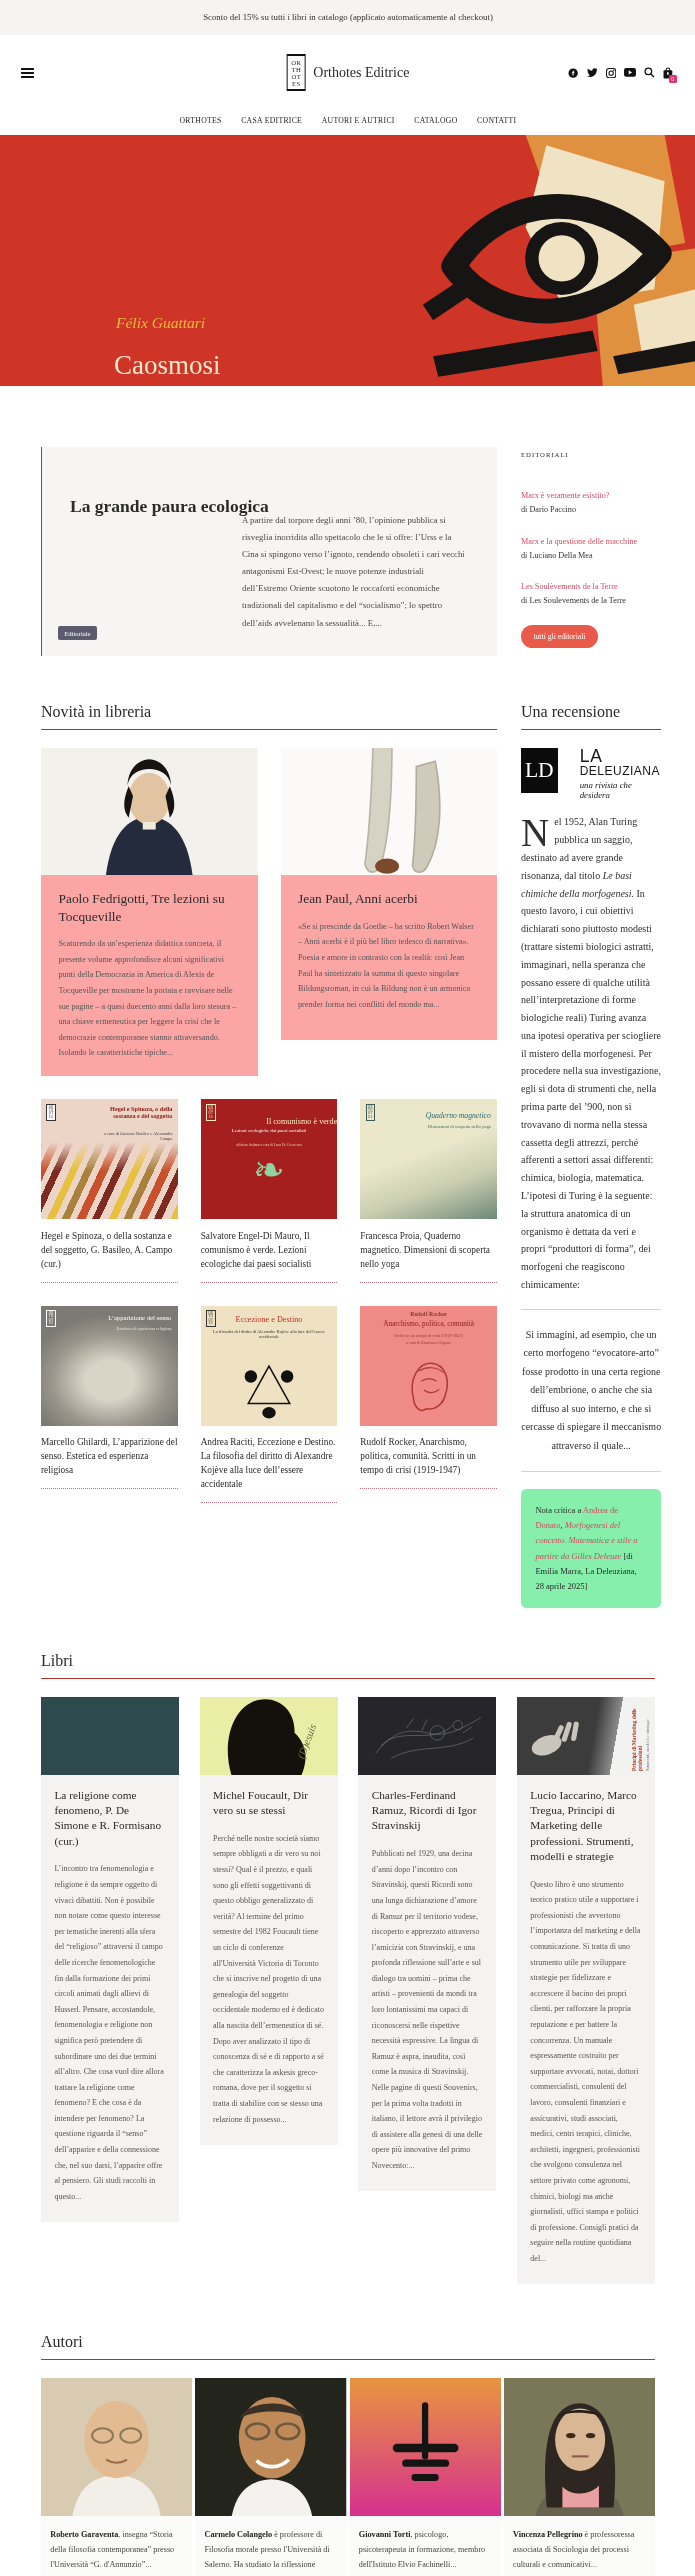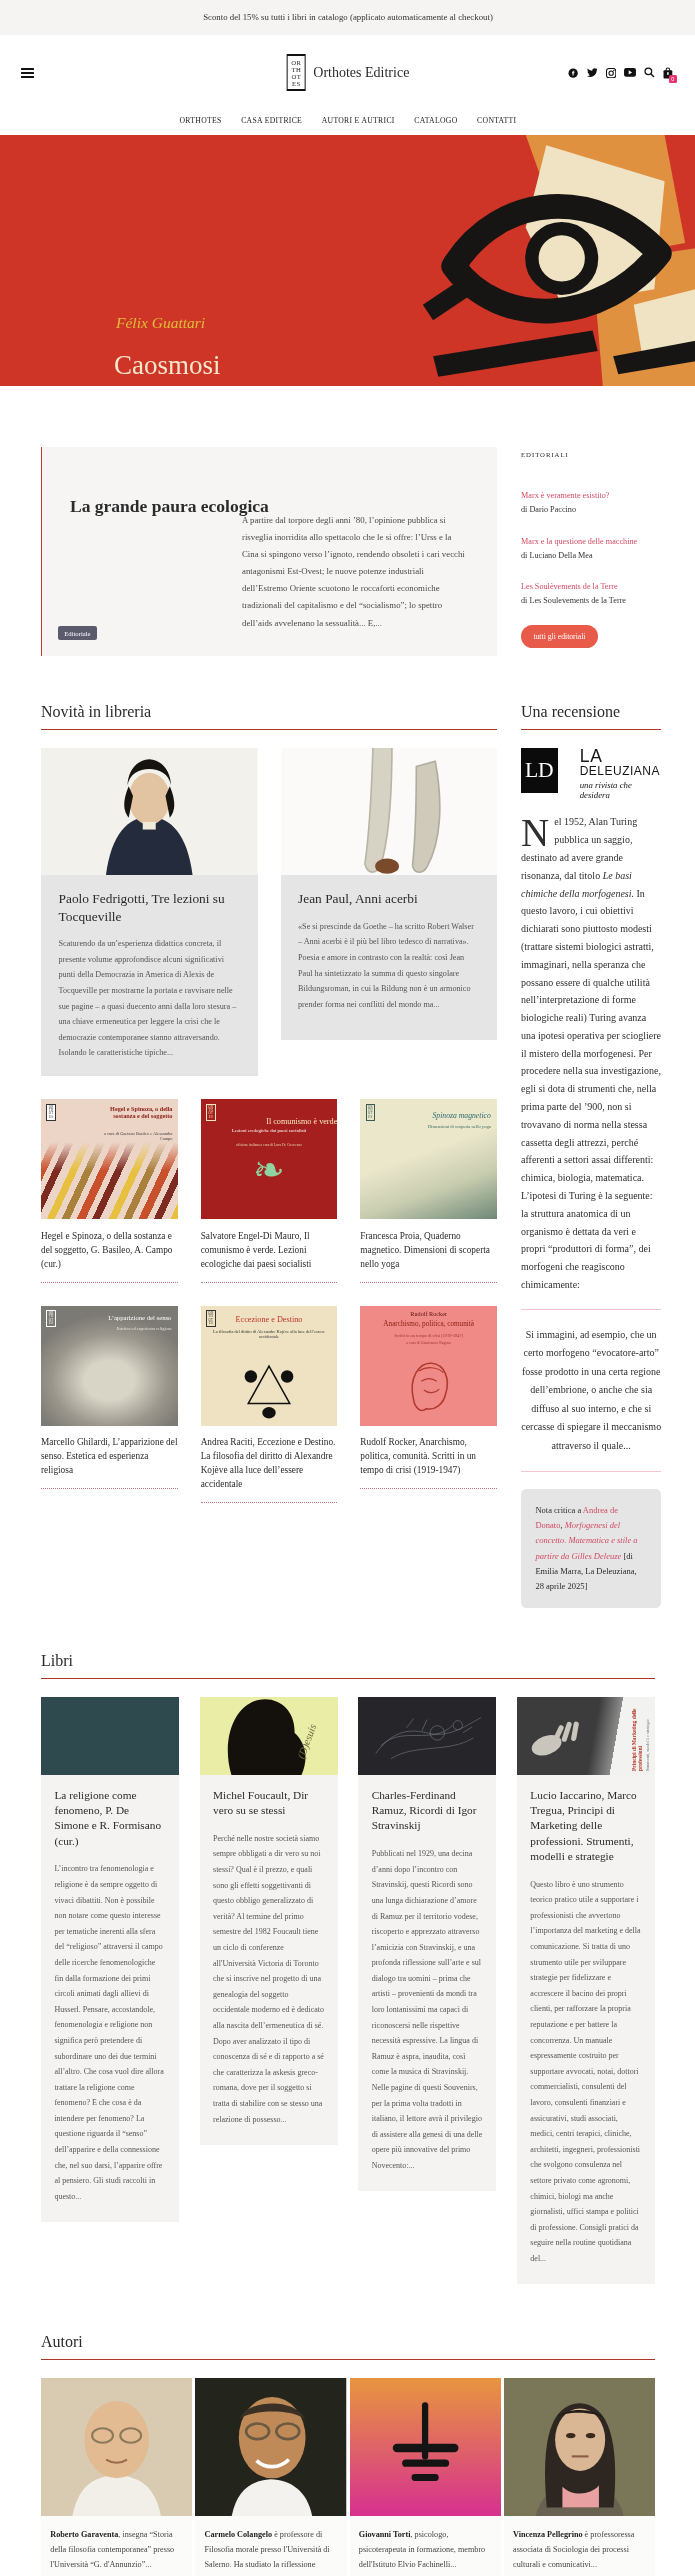--- a/index.html
+++ b/index.html
@@ -37,39 +37,39 @@
   .edit-tag{position:absolute;left:15.5px;bottom:15.5px;background:#5c5b6e;color:#fff;font-size:6.7px;padding:3.6px 6.7px;border-radius:2.1px;cursor:pointer;}
   .edit-side h4{font-size:6.7px;letter-spacing:1px;font-weight:normal;margin:4.1px 0 31px;}
   .edit-item{margin-bottom:17.5px;font-size:8.2px;line-height:1.7;}
   .edit-item .t{color:#d14b63;display:block;}
   .edit-item .a{color:#333;}
   .side-btn-row{text-align:left;margin-top:13.4px;}
   
   .main-grid{display:grid;grid-template-columns:456px 1fr;gap:24px;margin-top:47px;align-items:start;}
   .nv-row{display:grid;grid-template-columns:1fr 1fr;gap:23px;}
   .nv-card .img{height:127px;position:relative;overflow:hidden;}
-  .nv-body{background:#e5e5e5;padding:15.5px 17.5px;min-height:134px;}
+  .nv-body{background:#fca5a5;padding:15.5px 17.5px;min-height:134px;}
   .nv-body h3{font-size:13.4px;font-weight:normal;margin:0 0 11.3px;line-height:1.3;}
   .nv-body p{font-size:8.2px;line-height:1.9;color:#555;margin:0;}
   .cover-row{display:grid;grid-template-columns:1fr 1fr 1fr;gap:23px;margin-top:23px;}
   .cover{height:120px;position:relative;overflow:hidden;cursor:pointer;}
   .cap{font-size:9.3px;line-height:1.5;margin:10.3px 0 0;padding-bottom:10.3px;border-bottom:0.5px dotted #c4717d;cursor:pointer;}
   .minilogo{position:absolute;left:5.2px;top:4.1px;border:0.5px solid currentColor;font-size:3.1px;line-height:1.1;padding:1px 1.5px;text-align:center;letter-spacing:0.3px;}
   
   .ld-logo{display:flex;gap:22px;margin:3.1px 0 13.4px;}
   .ld-sq{background:#0b0b0b;color:#fff;width:38px;height:45px;display:flex;align-items:center;justify-content:center;font-size:21.6px;}
   .ld-right{font-family:"Liberation Sans",sans-serif;color:#161616;}
   .ld-la{font-size:17.5px;letter-spacing:1px;line-height:1;}
   .ld-name{font-size:12px;letter-spacing:0.5px;line-height:1.15;}
   .ld-tag{font-family:"Liberation Serif",serif;font-style:italic;font-size:8.8px;margin-top:1px;}
   .rec-text{font-size:10px;line-height:1.78;color:#2f2f2f;}
   .dropcap{float:left;font-size:39px;line-height:.8;padding:4.1px 5.2px 0 0;}
   .pinkline{border:none;border-top:0.5px solid #f2c5ce;margin:15.5px 0;}
   .rec-quote{font-size:10px;line-height:1.85;text-align:center;color:#2f2f2f;margin:0;}
-  .rec-note{background:#e5e5e5;border-radius:5.2px;padding:13.4px 14.4px;font-size:8.5px;line-height:1.8;margin-top:17.5px;}
+  .rec-note{background:#86efac;border-radius:5.2px;padding:13.4px 14.4px;font-size:8.5px;line-height:1.8;margin-top:17.5px;}
   .rec-note .lk{color:#d14b63;}
   .rec-note .lk2{color:#d14b63;font-style:italic;}
   
   .libri{margin-top:44px;}
   .lb-grid{display:grid;grid-template-columns:1fr 1fr 1fr 1fr;gap:20.6px;align-items:start;}
   .lb-card .img{height:78px;position:relative;overflow:hidden;}
   .lb-body{background:#f4f3f1;padding:13.4px 13.4px 17.5px;}
   .lb-body h3{font-size:11.3px;font-weight:normal;margin:0 0 12.4px;line-height:1.35;}
   .lb-body p{font-size:8px;line-height:1.95;color:#555;margin:0;}
   
@@ -247,21 +247,21 @@
           <div style="position:absolute;top:18px;left:0;right:0;text-align:right;font-size:8.2px;">Il comunismo è verde</div>
           <div style="position:absolute;top:29px;left:0;right:0;text-align:center;font-size:4.9px;color:#fff;">Lezioni ecologiche dai paesi socialisti</div>
           <div style="position:absolute;top:44px;left:0;right:0;text-align:center;font-size:3.6px;color:#e8d8b8;">edizione italiana a cura di Luca De Crescenzo</div>
           <div style="position:absolute;top:49px;left:0;right:0;text-align:center;font-size:38px;color:#8fd4a0;">❧</div>
         </div>
         <p class="cap">Salvatore Engel-Di Mauro, Il comunismo è verde. Lezioni ecologiche dai paesi socialisti</p>
       </div>
       <div>
         <div class="cover" style="background:linear-gradient(160deg,#eae7cb 0 45%,#c9cdb0 70%,#6e8878 100%);">
           <div class="minilogo" style="color:#3a5a52;">OR<br>TH<br>OT<br>ES</div>
-          <div style="position:absolute;top:11.3px;right:6.2px;width:70%;text-align:right;color:#2e6b70;font-size:7.7px;font-style:italic;">Spinoza magnetico</div>
+          <div style="position:absolute;top:11.3px;right:6.2px;width:70%;text-align:right;color:#2e6b70;font-size:7.7px;font-style:italic;">Quaderno magnetico</div>
           <div style="position:absolute;top:25px;right:6.2px;width:70%;text-align:right;color:#3a6b62;font-size:4.6px;">Dimensioni di scoperta nello yoga</div>
           <path></path>
         </div>
         <p class="cap">Francesca Proia, Quaderno magnetico. Dimensioni di scoperta nello yoga</p>
       </div>
       <div>
         <div class="cover" style="background:radial-gradient(ellipse 60% 55% at 50% 62%,#d8d4c6 0 30%,#9a968c 70%,#7c7a74 100%);">
           <div style="position:absolute;top:8.2px;right:6.2px;width:70%;text-align:right;color:#fff;font-size:6.7px;">L’apparizione del senso</div>
           <div style="position:absolute;top:20.6px;right:6.2px;width:70%;text-align:right;color:#e8e4da;font-size:4.4px;">Estetica ed esperienza religiosa</div>
           <div class="minilogo" style="color:#fff;">OR<br>TH<br>OT<br>ES</div>

